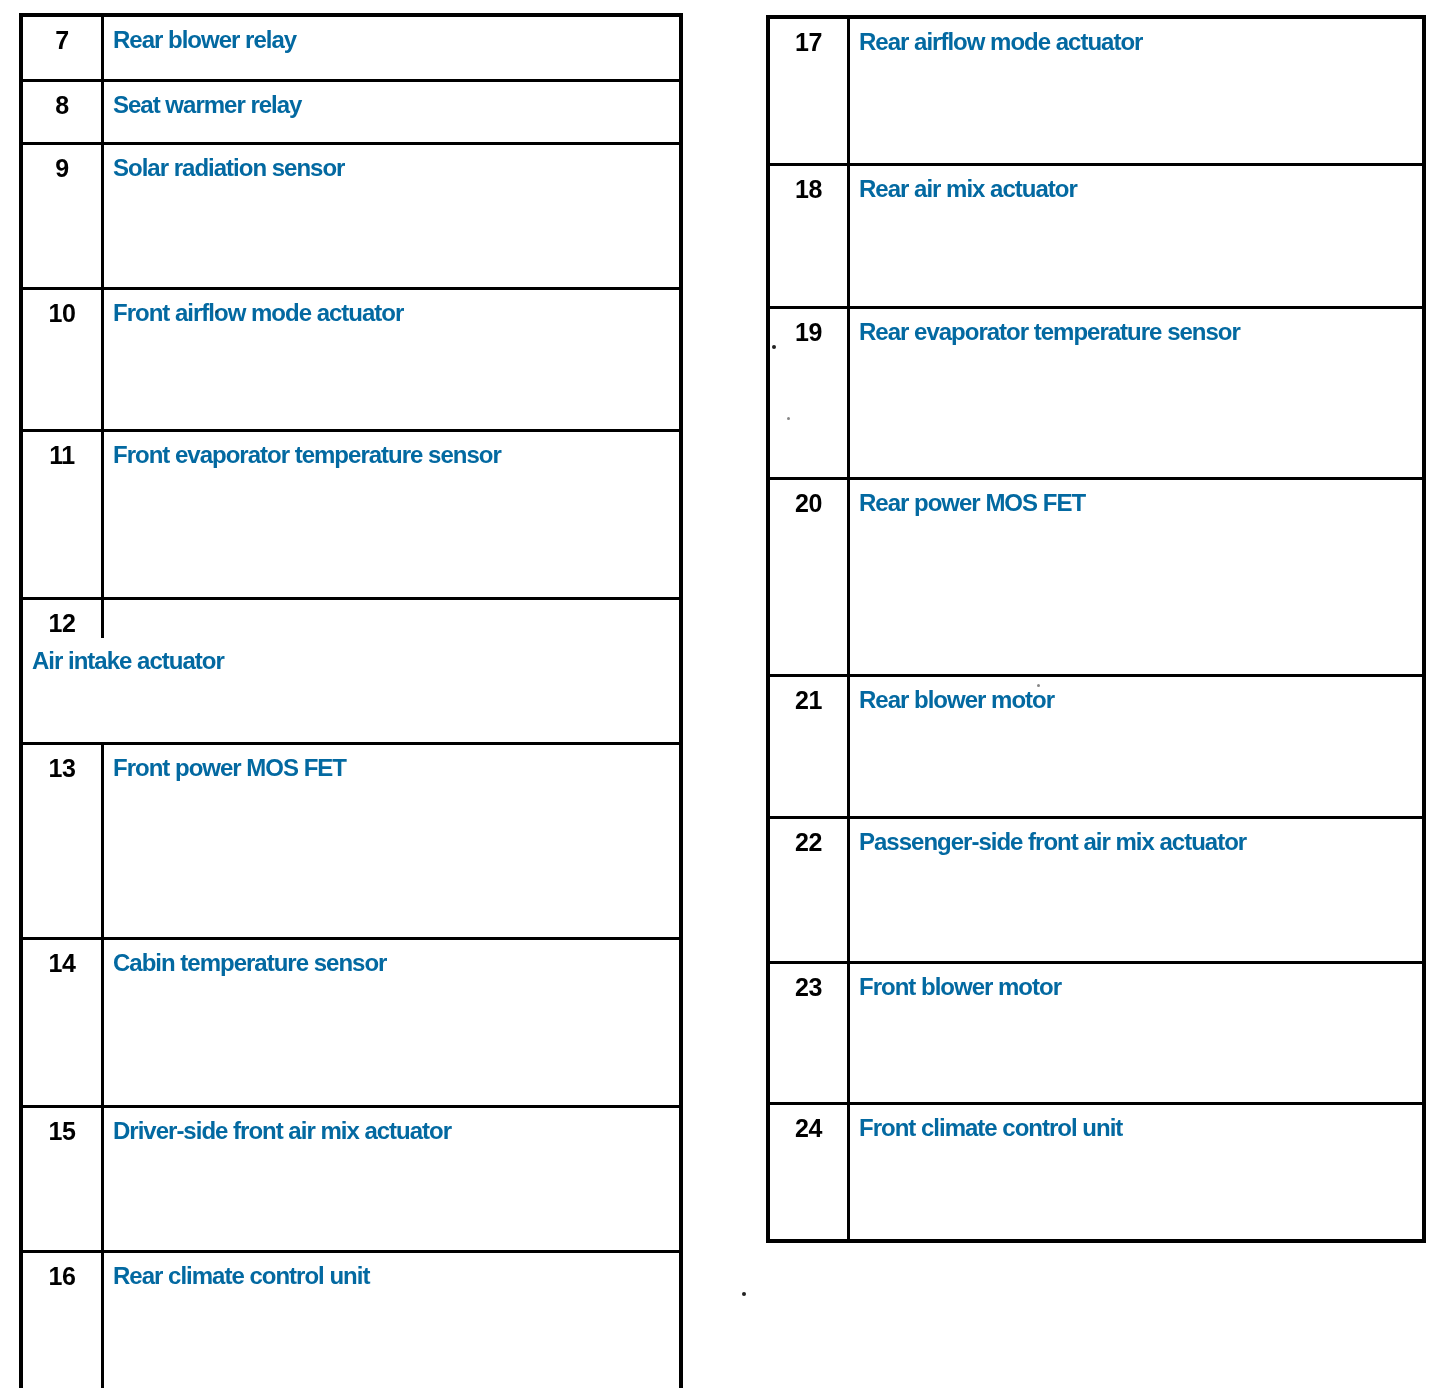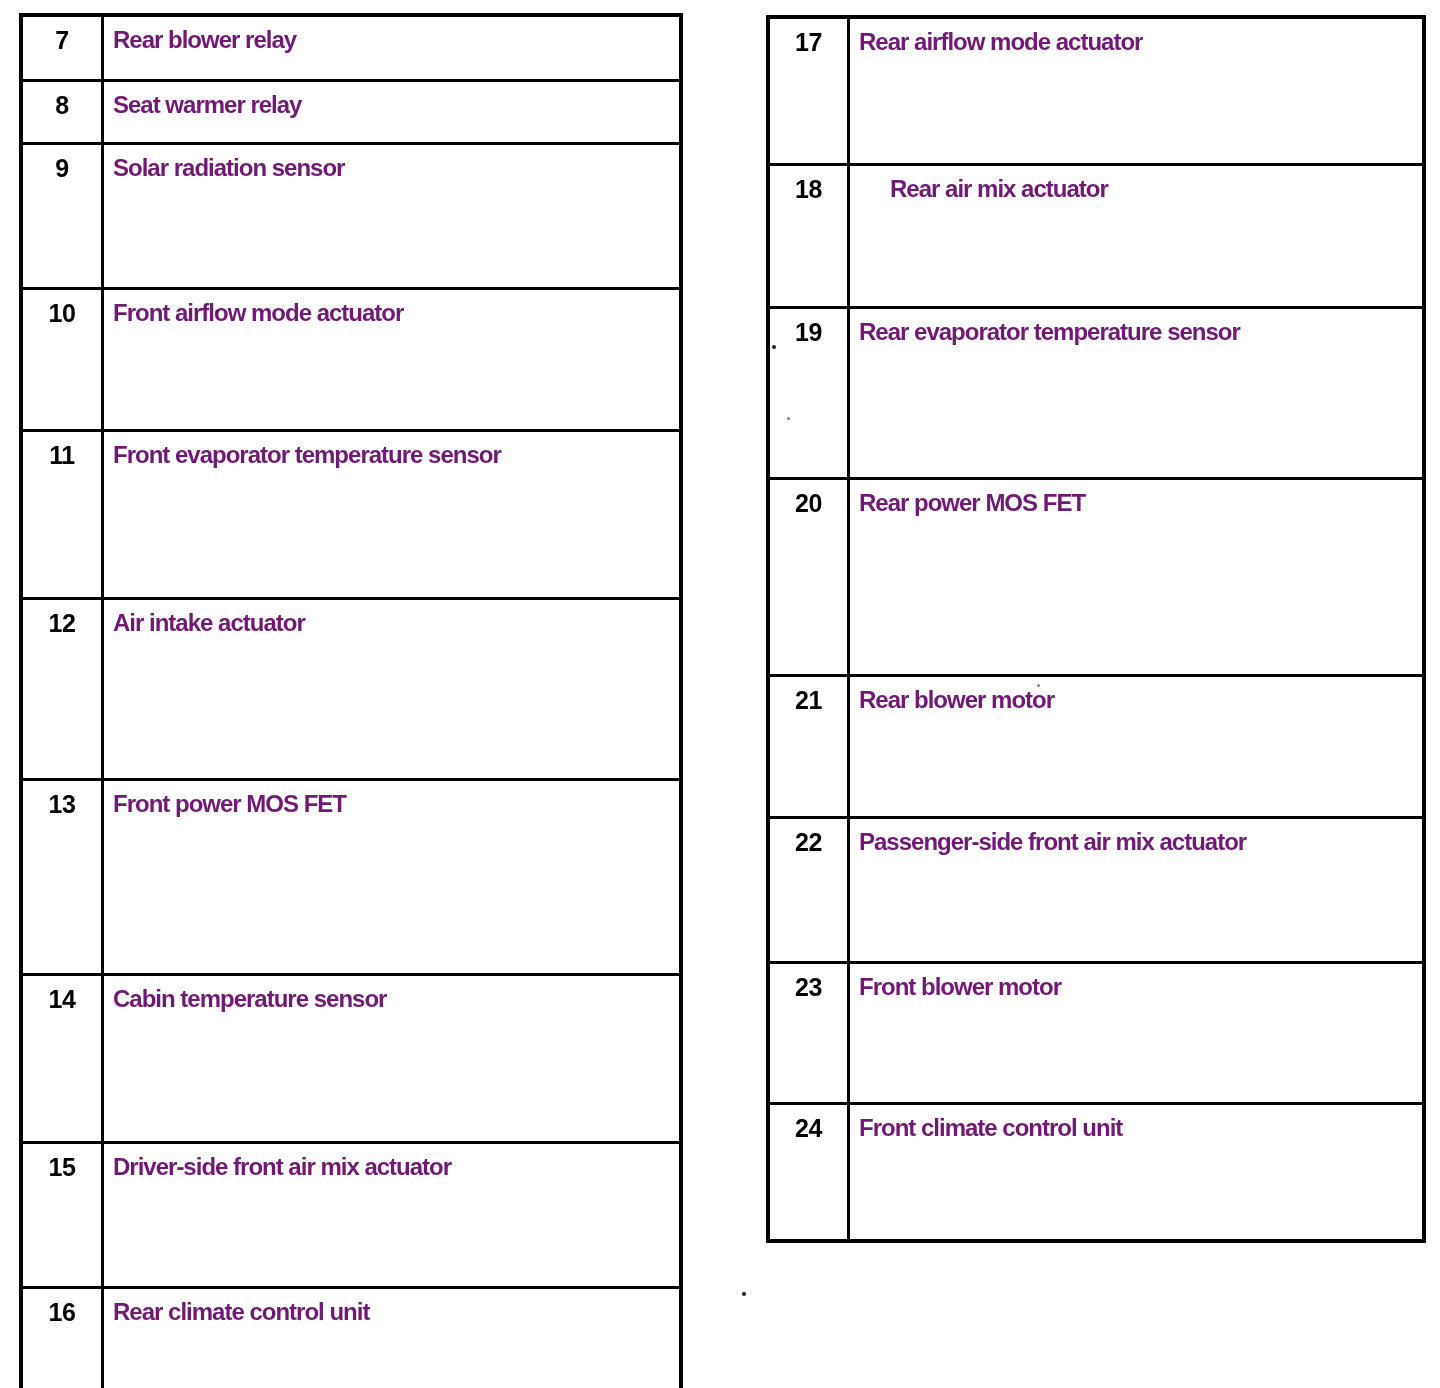--- a/index.html
+++ b/index.html
@@ -46,21 +46,21 @@
   }
   #table-left  .num-cell { width: 81px; }  
   #table-right .num-cell { width: 80px; }
 
   .label-cell {
     flex: 1 1 auto;
     box-sizing: border-box;
     padding: 9px 10px 0 9px;
     font-size: 24px;
     font-weight: 600;
-    color: #701a75;
+    color: #0369a1;
     letter-spacing: -1px;
     white-space: nowrap;
     overflow: hidden;
   }
 
   
   .scan-dot {
     position: absolute;
     width: 4px;
     height: 4px;
@@ -88,21 +88,21 @@
         <div class="label-cell">Solar radiation sensor</div>
       </div>
       <div class="t-row bordered" style="height: 142px;">
         <div class="num-cell">10</div>
         <div class="label-cell">Front airflow mode actuator</div>
       </div>
       <div class="t-row bordered" style="height: 168px;">
         <div class="num-cell">11</div>
         <div class="label-cell">Front evaporator temperature sensor</div>
       </div>
-      <div class="t-row bordered" style="height: 181px;">
+      <div class="t-row bordered" style="height: 145px; flex-direction: column;">
         <div class="num-cell">12</div>
         <div class="label-cell">Air intake actuator</div>
       </div>
       <div class="t-row bordered" style="height: 195px;">
         <div class="num-cell">13</div>
         <div class="label-cell">Front power MOS FET</div>
       </div>
       <div class="t-row bordered" style="height: 168px;">
         <div class="num-cell">14</div>
         <div class="label-cell">Cabin temperature sensor</div>
@@ -115,21 +115,21 @@
         <div class="num-cell">16</div>
         <div class="label-cell">Rear climate control unit</div>
       </div>
     </div>
 
   <div class="legend-table" id="table-right">
       <div class="t-row" style="height: 144px;">
         <div class="num-cell">17</div>
         <div class="label-cell">Rear airflow mode actuator</div>
       </div>
-      <div class="t-row bordered" style="height: 143px; gap: 31px;">
+      <div class="t-row bordered" style="height: 143px;">
         <div class="num-cell">18</div>
         <div class="label-cell">Rear air mix actuator</div>
       </div>
       <div class="t-row bordered" style="height: 171px;">
         <div class="num-cell">19</div>
         <div class="label-cell">Rear evaporator temperature sensor</div>
       </div>
       <div class="t-row bordered" style="height: 197px;">
         <div class="num-cell">20</div>
         <div class="label-cell">Rear power MOS FET</div>

